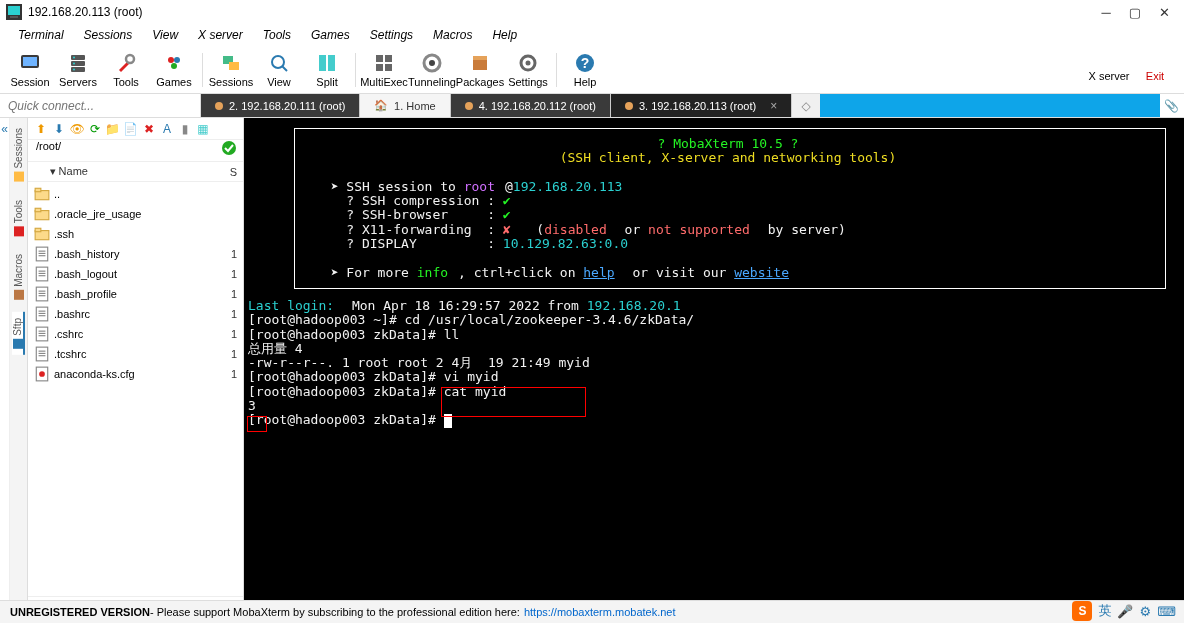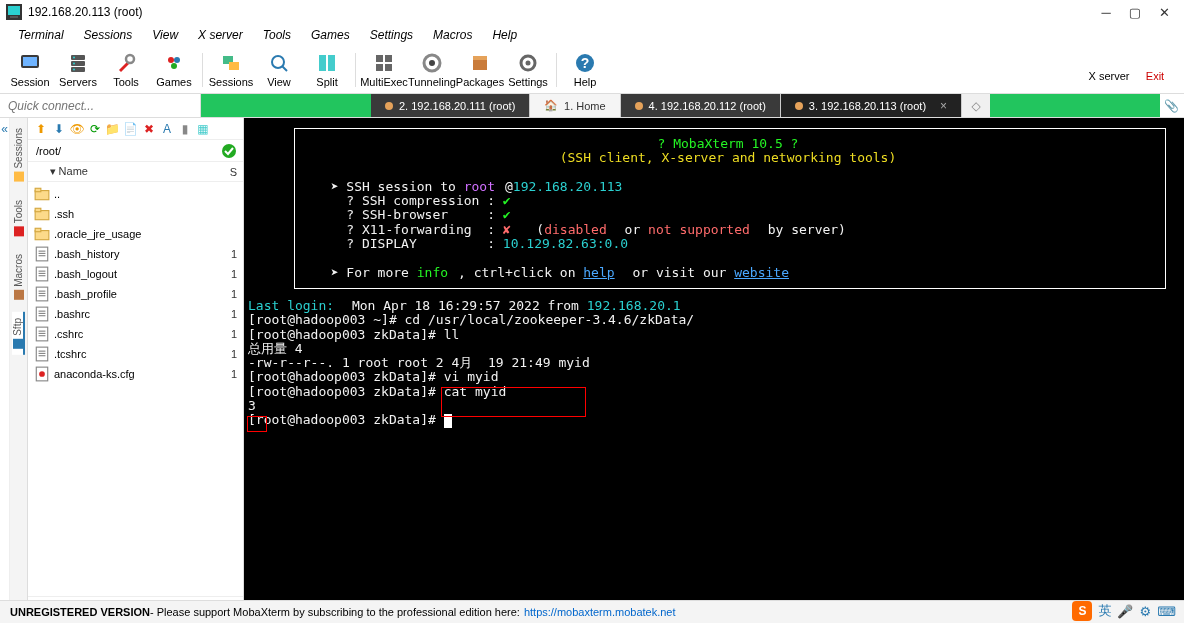--- a/index.html
+++ b/index.html
@@ -13,37 +13,37 @@
 .menubar .mitem { padding: 2px 10px; cursor: pointer; font-size: 12px; font-style: italic; }
 .toolbar { height: 48px; display: flex; align-items: center; padding: 0 6px; border-bottom: 1px solid #ddd; }
 .toolbar .tbtn { display: flex; flex-direction: column; align-items: center; width: 48px; font-size: 11px; cursor: pointer; }
 .toolbar .tbtn .ticon { width: 22px; height: 22px; margin-bottom: 2px; display:flex; align-items:center; justify-content:center; }
 .toolbar .sep { width: 1px; height: 34px; background: #ddd; margin: 0 4px; }
 .toolbar .spacer { flex: 1; }
 .toolbar .rbtn { display: flex; flex-direction: column; align-items: center; width: 46px; font-size: 11px; cursor: pointer; }
 .toolbar .rbtn.red { color: #c00; }
 .quickrow { height: 24px; display: flex; align-items: stretch; border-bottom: 1px solid #ddd; }
 .quickconnect { width: 201px; padding: 0 8px; border: none; font-size: 12px; font-style: italic; color: #666; outline: none; background:#fff; border-right:1px solid #ddd;}
-.tabbar { flex: 1; display: flex; background: #22c55e; align-items: stretch; justify-content: center; }
+.tabbar { flex: 1; display: flex; background: #0ea5e9; align-items: stretch; }
 .stab { display: flex; align-items: center; padding: 0 14px; font-size: 11px; gap: 6px; cursor: pointer; border-right: 1px solid #ccc; }
 .stab.dark { background: #3a3a3a; color: #fff; }
 .stab.light { background: #f5f5f5; color: #333; }
 .stab .dot { width: 8px; height: 8px; border-radius: 50%; }
 .stab .close { margin-left: 8px; color: #aaa; font-size: 12px; }
 .addtab { width: 28px; display:flex; align-items:center; justify-content:center; background:#f0f0f0; cursor:pointer; color:#888;}
 .clip { width: 24px; display:flex; align-items:center; justify-content:center; color:#2a7ab0; cursor:pointer;}
 .workarea { display: flex; height: 504px; }
 .vtabs { width: 18px; background: #f4f4f4; border-right: 1px solid #ddd; display: flex; flex-direction: column; align-items: center; padding-top: 4px; gap: 6px; }
 .vtab { writing-mode: vertical-rl; transform: rotate(180deg); font-size: 10px; padding: 6px 0; cursor: pointer; color:#555;}
 .vtab.sel { background:#fff; border-left:2px solid #2a7ab0;}
 .vtab .vicon{ display:inline-block; width:10px;height:10px; margin-bottom:3px;}
 .sidebar { width: 216px; border-right: 1px solid #ddd; display: flex; flex-direction: column; }
 .iconrow { height: 22px; display: flex; align-items: center; padding: 0 6px; gap: 4px; border-bottom: 1px solid #eee; }
 .iconrow .ib { width: 14px; height: 14px; cursor: pointer; display:flex; align-items:center; justify-content:center;}
-.pathrow { height: 22px; display: flex; align-items: center; border-bottom: 1px solid #eee; }
+.pathrow { height: 22px; display: flex; align-items: flex-start; border-bottom: 1px solid #eee; }
 .pathrow input { flex: 1; border: none; padding: 0 8px; font-size: 11px; outline: none;}
 .pathrow .okcircle { width:16px; height:16px; margin-right:6px; }
 .listhead { height: 20px; display: flex; align-items: center; border-bottom: 1px solid #eee; font-size: 11px; color: #333; padding: 0 6px 0 22px; }
 .listhead .colname { flex: 1; cursor:pointer;}
 .listhead .cols { width: 18px; text-align:right; cursor:pointer;}
 .filelist { flex: 1; overflow-y: auto; padding: 2px 0; }
 .frow { display: flex; align-items: center; height: 20px; padding: 0 6px; font-size: 11px; cursor: pointer; }
 .frow .ficon { width: 16px; height: 14px; margin-right: 4px; display:flex; align-items:center; justify-content:center;}
 .frow .fname { flex: 1; white-space: nowrap; overflow: hidden; text-overflow: ellipsis; }
 .frow .fsize { width: 18px; text-align: right; color: #333; }
@@ -300,31 +300,31 @@
           <span class="fname">..</span>
           <span class="fsize"></span>
         </div>
         <div class="frow">
           <span class="ficon">
             <svg viewBox="0 0 14 14">
               <rect x="1" y="4" width="12" height="8" fill="#fcda8a" stroke="#d4a842"></rect>
               <rect x="1" y="2" width="5" height="3" fill="#fcda8a" stroke="#d4a842"></rect>
             </svg>
           </span>
-          <span class="fname">.ssh</span>
+          <span class="fname">.oracle_jre_usage</span>
           <span class="fsize"></span>
         </div>
         <div class="frow">
           <span class="ficon">
             <svg viewBox="0 0 14 14">
               <rect x="1" y="4" width="12" height="8" fill="#fcda8a" stroke="#d4a842"></rect>
               <rect x="1" y="2" width="5" height="3" fill="#fcda8a" stroke="#d4a842"></rect>
             </svg>
           </span>
-          <span class="fname">.oracle_jre_usage</span>
+          <span class="fname">.ssh</span>
           <span class="fsize"></span>
         </div>
         <div class="frow">
           <span class="ficon">
             <svg viewBox="0 0 14 14">
               <rect x="2" y="1" width="10" height="12" fill="#fff" stroke="#888"></rect>
               <rect x="4" y="4" width="6" height="1" fill="#888"></rect>
               <rect x="4" y="6" width="6" height="1" fill="#888"></rect>
               <rect x="4" y="8" width="6" height="1" fill="#888"></rect>
             </svg>

